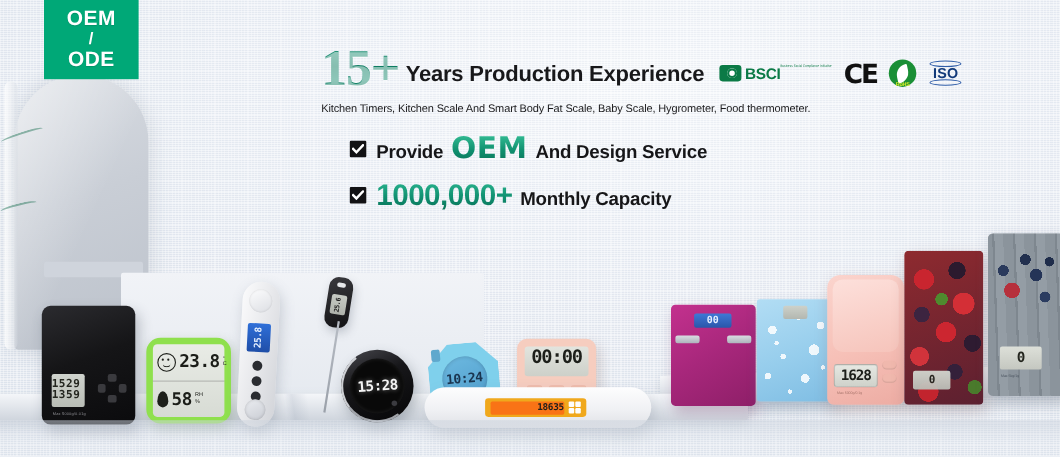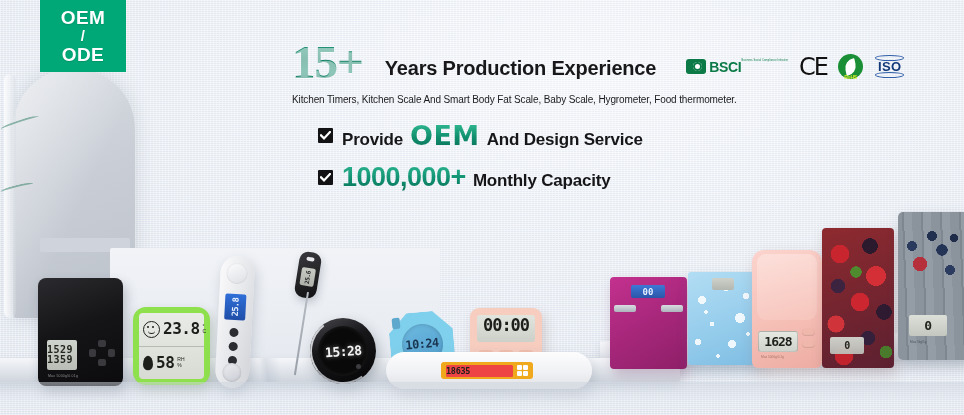--- a/index.html
+++ b/index.html
@@ -36,42 +36,42 @@
   
   .badge{position:absolute;left:40px;top:0;width:86px;height:72px;
     background:#00a877;display:flex;flex-direction:column;align-items:center;
     justify-content:center;line-height:1.02;z-index:6;}
   .badge span{color:#fff;font-weight:bold;font-size:19px;letter-spacing:.4px;
     text-shadow:0 1px 1px rgba(0,0,0,.12);}
   .badge .slash{font-size:15px;margin:1px 0;}
 
   
   .copy{position:absolute;left:292px;top:40px;width:660px;z-index:5;}
-  .line1{display:flex;align-items:flex-end;gap:22px;}
+  .line1{display:flex;align-items:flex-end;gap:6px;}
   .big15{font-family:"Liberation Serif", serif;font-weight:bold;font-size:47px;
     line-height:.96;
     background:linear-gradient(180deg,#2e9c82 0%,#0e7d62 45%,#1b8d72 72%,#066a52 100%);
     -webkit-background-clip:text;background-clip:text;color:transparent;
     letter-spacing:-1px;text-shadow:0 1px 0 rgba(255,255,255,.5);}
   .years{font-size:20px;font-weight:bold;color:#18181a;letter-spacing:-.2px;
     padding-bottom:5px;}
   .certs{display:flex;align-items:center;gap:11px;padding-bottom:6px;margin-left:8px;}
 
   .cert-bsci{display:flex;align-items:center;gap:3px;}
   .bsci-mark{width:20px;height:15px;background:#0b7a46;border-radius:3px;position:relative;}
   .bsci-mark:after{content:"";position:absolute;left:7px;top:3px;width:9px;height:9px;
     border-radius:50%;background:#fff;box-shadow:inset 0 0 0 2px #0b7a46;}
   .bsci-mark:before{content:"";position:absolute;left:2px;top:1px;width:5px;height:4px;
     background:#0b7a46;border-radius:1px;}
   .bsci-txt{display:flex;line-height:1;text-align:center;}
   .bsci-txt b{font-size:14px;color:#0b7a46;font-weight:bold;letter-spacing:-.3px;}
   .bsci-txt i{font-size:2.6px;color:#0b7a46;font-style:normal;letter-spacing:.1px;
     transform:scaleY(1.3);transform-origin:left top;white-space:nowrap;}
 
-  .cert-ce{font-size:24px;color:#111;font-weight:normal;letter-spacing:-2px;
+  .cert-ce{font-size:24px;color:#111;font-weight:bold;letter-spacing:-2px;
     font-family:"DejaVu Sans", sans-serif;line-height:1;}
 
   .cert-rohs{width:25px;height:25px;border-radius:50%;background:#1a8f36;
     position:relative;display:flex;align-items:center;justify-content:center;}
   .rohs-leaf{width:11px;height:16px;background:#fff;border-radius:11px 1px 11px 1px;
     transform:rotate(-12deg);}
   .rohs-word{position:absolute;bottom:-1px;left:0;right:0;text-align:center;
     font-size:5px;font-weight:bold;color:#d9ee2a;letter-spacing:-.2px;}
 
   .cert-iso{display:flex;flex-direction:column;align-items:center;line-height:1;}
@@ -231,22 +231,22 @@
   .pt-btns i{width:14px;height:9px;border-radius:3px;background:#f0bdac;
     box-shadow:inset 0 -1px 1px rgba(0,0,0,.12);display:block;}
 
   
   .p-babyscale{left:386px;top:352px;width:206px;height:37px;
     background:linear-gradient(180deg,#fdfdfe 0%,#f0f1f4 55%,#dfe1e6 100%);
     border-radius:19px;box-shadow:3px 7px 14px rgba(120,130,145,.28);}
   .bsc-disp{position:absolute;left:55px;top:10px;width:92px;height:17px;
     background:#f0a81c;border-radius:3px;display:flex;align-items:center;gap:4px;
     padding:0 5px;box-sizing:border-box;}
-  .bsc-lcd{flex:1;height:12px;background:#ef4444;border-radius:1.5px;display:flex;
-    align-items:center;justify-content:flex-start;}
+  .bsc-lcd{flex:1;height:12px;background:#f97316;border-radius:1.5px;display:flex;
+    align-items:center;justify-content:flex-end;}
   .bsc-lcd span{font-size:8.5px;color:#1e1f1b;letter-spacing:-.3px;}
   .bsc-keys{display:grid;grid-template-columns:1fr 1fr;gap:1.5px;}
   .bsc-keys i{width:5px;height:5px;background:#fdfdfd;border-radius:1px;display:block;}
 
   
   .p-bfscale{left:610px;top:277px;width:77px;height:92px;
     background:linear-gradient(150deg,#c3318e 0%,#a7277b 50%,#8e1f68 100%);
     border-radius:4px;box-shadow:3px 6px 13px rgba(120,60,105,.3);}
   .bf-lcd{position:absolute;left:21px;top:8px;width:34px;height:13px;border-radius:2px;
     background:linear-gradient(180deg,#3e79d6,#2a56aa);display:flex;align-items:center;

